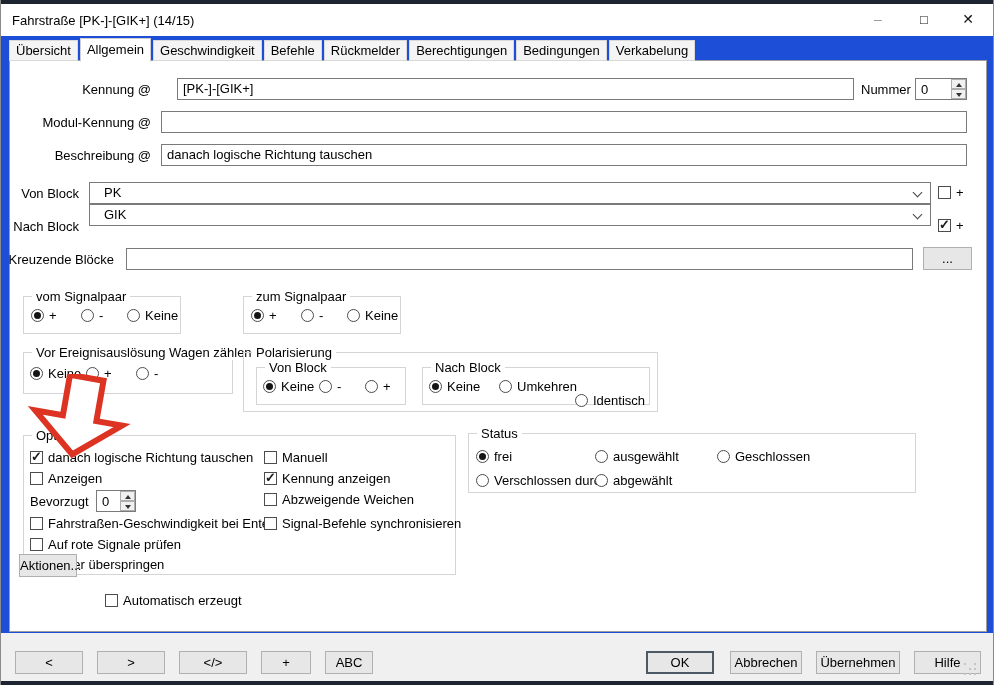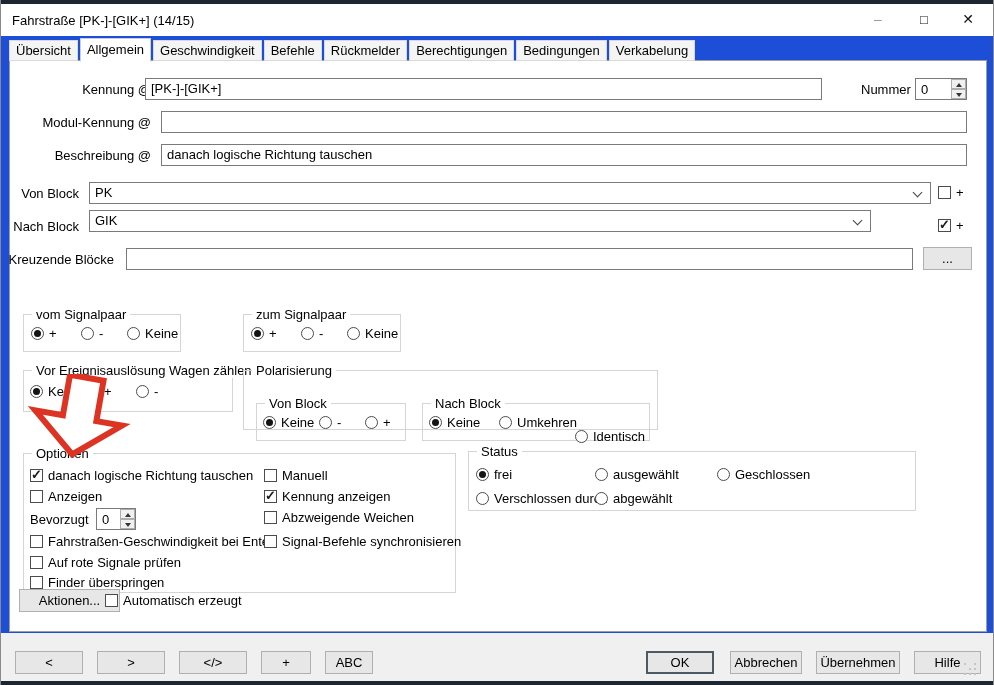--- a/index.html
+++ b/index.html
@@ -18,28 +18,28 @@
   .wbtn.min { left:858px; color:#9b9b9b; font-size:14px; }
   .wbtn.max { left:904px; }
   .wbtn.cls { left:948px; font-size:14px; }
   .tabbar { position:absolute; left:8px; top:37px; height:24px; display:flex; align-items:flex-end; z-index:3; }
   .tab { height:21px; line-height:19px; padding:0 6px; background:#f4f4f4; border:1px solid #d9d9d9; margin-right:2px; white-space:nowrap; }
   .tab.active { height:24px; line-height:22px; background:#fff; border-color:#cfcfcf; border-bottom:1px solid #fff; margin-bottom:-1px; z-index:4; position:relative; }
   .panel { position:absolute; left:8px; top:60px; width:978px; height:572px; background:#fff; border:1px solid #9d9d9d; }
   .lbl { position:absolute; white-space:nowrap; }
   .r { text-align:left; }
   .tbx { position:absolute; height:22px; background:#fff; border:1px solid #7a7a7a; line-height:20px; padding:0 5px; white-space:nowrap; overflow:hidden; }
-  .combo { position:absolute; height:22px; background:#fff; border:1px solid #7a7a7a; line-height:20px; padding:0 22px 0 5px; white-space:nowrap; overflow:hidden; }
+  .combo { position:absolute; height:22px; background:#fff; border:1px solid #7a7a7a; line-height:20px; padding:0 22px 0 14px; white-space:nowrap; overflow:hidden; }
   .chev { position:absolute; right:9px; top:6px; width:7px; height:7px; border-left:1px solid #444; border-bottom:1px solid #444; transform:rotate(-45deg); }
   .cb { width:13px; height:13px; border:1px solid #4c4c4c; background:#fff; position:relative; flex:none; display:inline-block; }
   .cb.checked::after { content:"✓"; position:absolute; left:0px; top:-3px; font-size:13px; font-weight:bold; color:#1a1a1a; }
   .rb { width:13px; height:13px; border:1px solid #4c4c4c; border-radius:50%; background:#fff; position:relative; flex:none; display:inline-block; }
   .rb.checked::after { content:""; position:absolute; left:2px; top:2px; width:7px; height:7px; border-radius:50%; background:#141414; }
   .opt { position:absolute; display:flex; align-items:center; gap:5px; white-space:nowrap; }
-  .grp { position:absolute; border:1px solid #d5d5d5;margin-top:18px; }
+  .grp { position:absolute; border:1px solid #d5d5d5; }
   .gtitle { position:absolute; top:-8px; left:8px; background:#fff; padding:0 4px; white-space:nowrap; }
   .btn { position:absolute; height:23px; background:#e7e7e7; border:1px solid #b0b0b0; text-align:center; line-height:21px; }
   .btn.def { border:1px solid #4d5a66; box-shadow:inset 0 0 0 1px #4d5a66; }
   .spinbox { position:absolute; height:22px; background:#fff; border:1px solid #7a7a7a; }
   .spinval { position:absolute; left:5px; top:1px; line-height:20px; }
   .spinbtns { position:absolute; right:0; top:0; width:15px; height:20px; }
   .sb { position:absolute; left:0; width:15px; height:10px; background:#f0f0f0; border:1px solid #adadad; }
   .sb.up { top:0; }
   .sb.dn { top:10px; }
   .sb::after { content:""; position:absolute; left:4px; border-left:3px solid transparent; border-right:3px solid transparent; }
@@ -77,21 +77,21 @@
     <div class="tab">Befehle</div>
     <div class="tab">Rückmelder</div>
     <div class="tab">Berechtigungen</div>
     <div class="tab">Bedingungen</div>
     <div class="tab">Verkabelung</div>
   </div>
 
   <div class="panel"></div>
 
   <div class="lbl r" style="right:842px;top:82px">Kennung @</div>
-  <div class="tbx" style="left:144px;top:78px;width:677px">[PK-]-[GIK+]</div>
+  <div class="tbx" style="left:176px;top:78px;width:677px">[PK-]-[GIK+]</div>
   <div class="lbl" style="left:860px;top:82px">Nummer</div>
   <div class="spinbox" style="left:914px;top:78px;width:52px">
     <span class="spinval">0</span>
     <span class="spinbtns">
       <span class="sb up"></span>
       <span class="sb dn"></span>
     </span>
   </div>
 
   <div class="lbl r" style="right:842px;top:115px">Modul-Kennung @</div>
@@ -102,21 +102,21 @@
 
   <div class="lbl r" style="right:914px;top:186px">Von Block</div>
   <div class="combo" style="left:88px;top:182px;width:842px">
     <span>PK</span>
     <span class="chev"></span>
   </div>
   <span class="cb" style="position:absolute;left:937px;top:186px"></span>
   <div class="lbl" style="left:955px;top:185px">+</div>
 
   <div class="lbl r" style="right:914px;top:219px">Nach Block</div>
-  <div class="combo" style="left:88px;top:210px;width:782px">
+  <div class="combo" style="left:88px;top:204px;width:842px">
     <span>GIK</span>
     <span class="chev"></span>
   </div>
   <span class="cb checked" style="position:absolute;left:937px;top:219px"></span>
   <div class="lbl" style="left:955px;top:218px">+</div>
 
   <div class="lbl r" style="right:879px;top:252px">Kreuzende Blöcke</div>
   <div class="tbx" style="left:125px;top:248px;width:787px"></div>
   <div class="btn" style="left:922px;top:247px;width:49px">...</div>
 
@@ -267,21 +267,21 @@
     <div class="opt" style="left:7px;top:39px">
       <span class="rb"></span>
       <span>Verschlossen durch</span>
     </div>
     <div class="opt" style="left:126px;top:39px">
       <span class="rb"></span>
       <span>abgewählt</span>
     </div>
   </div>
 
-  <div class="btn" style="left:18px;top:589px;width:101px">Aktionen...</div>
+  <div class="btn" style="left:18px;top:554px;width:58px">Aktionen...</div>
   <div class="opt" style="left:104px;top:593px">
     <span class="cb"></span>
     <span>Automatisch erzeugt</span>
   </div>
 
   <svg class="arrow-svg" width="132" height="88" viewBox="0 0 132 88">
     <g transform="rotate(10 62 42)">
       <polygon points="46,3 80,3 80,44 106,44 62,81 18,44 46,44" fill="#ffffff" stroke-width="6" stroke-linejoin="miter" stroke="#dd3322"></polygon>
     </g>
   </svg>

